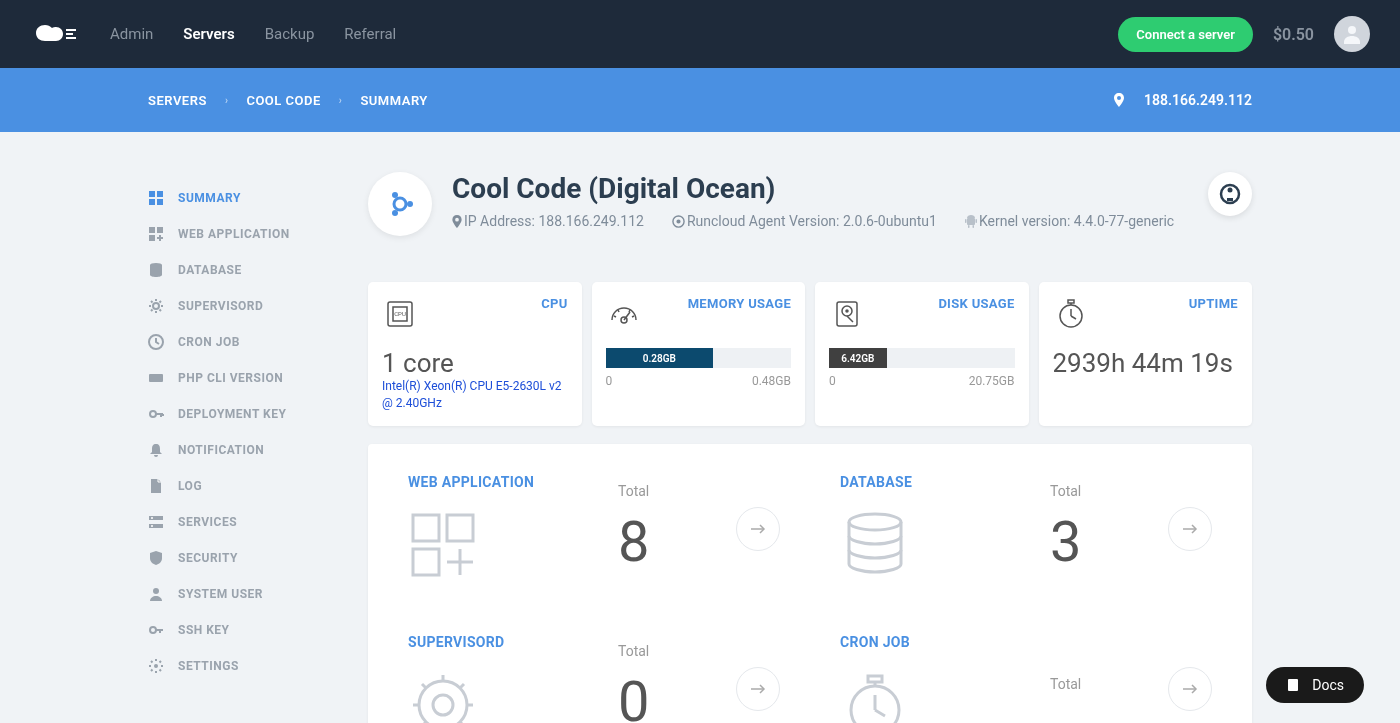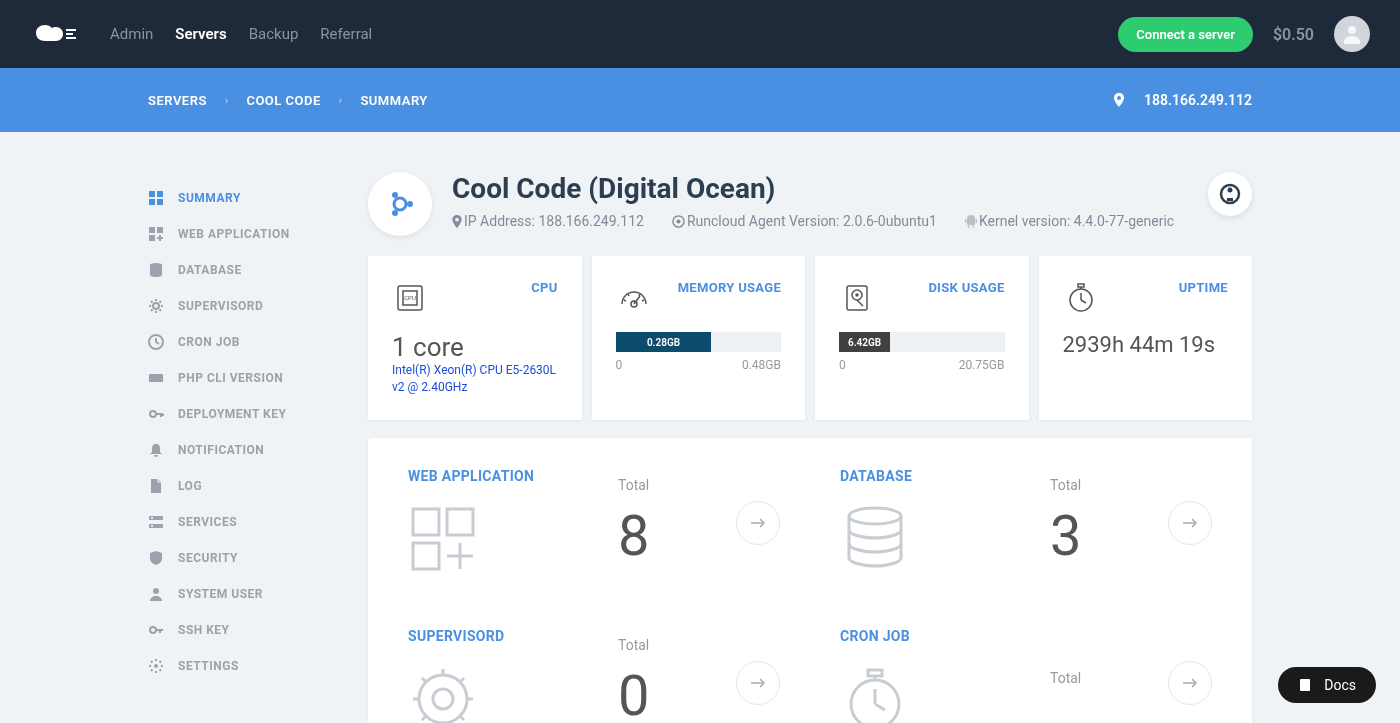--- a/index.html
+++ b/index.html
@@ -1,67 +1,67 @@
 <!DOCTYPE html>
 <html><head>
 <meta charset="utf-8">
 <style>
 *{margin:0;padding:0;box-sizing:border-box;font-family:-apple-system,BlinkMacSystemFont,"Segoe UI",Roboto,sans-serif}
 body{background:#f0f3f6;color:#333}
 .topbar{background:#1e2a3a;height:68px;display:flex;align-items:center;padding:0 30px;justify-content:space-between}
 .topbar-left{display:flex;align-items:center;gap:30px}
 .logo{width:50px;height:30px;display:flex;align-items:center}
-.nav-items{display:flex;gap:22px}
+.nav-items{display:flex;gap:30px}
 .nav-item{color:#8a94a0;font-size:15px;cursor:pointer}
 .nav-item.active{color:#fff;font-weight:600}
 .topbar-right{display:flex;align-items:center;gap:20px}
 .btn-connect{background:#2ecc71;color:#fff;border:none;padding:10px 18px;border-radius:20px;font-size:13px;font-weight:600;cursor:pointer}
 .balance{color:#8a94a0;font-size:16px;font-weight:600}
 .avatar{width:36px;height:36px;border-radius:50%;background:#d0d5dc;display:flex;align-items:center;justify-content:center}
 .avatar svg{width:24px;height:24px;fill:#f5f7fa}
 .breadcrumb-bar{background:#4a90e2;height:64px;display:flex;align-items:center;justify-content:space-between;padding:0 148px}
 .breadcrumb{display:flex;align-items:center;gap:18px;color:#fff;font-size:13px;font-weight:600;letter-spacing:.5px}
 .breadcrumb-sep{color:rgba(255,255,255,.6);font-size:10px}
 .ip-display{color:#fff;font-size:14px;font-weight:600;display:flex;align-items:center;gap:20px}
 .content{display:flex;padding:0 148px;gap:30px}
 .sidebar{width:190px;padding-top:48px}
 .sidebar-item{display:flex;align-items:center;gap:14px;padding:10px 0;cursor:pointer;color:#9aa3ad;font-size:12px;font-weight:700;letter-spacing:.5px}
 .sidebar-item.active{color:#4a90e2}
 .sidebar-icon{width:16px;height:16px;flex-shrink:0}
 .main{flex:1;padding-top:40px}
-.server-header{display:flex;align-items:flex-start;gap:20px;margin-bottom:20px;position:relative}
+.server-header{display:flex;align-items:flex-start;gap:20px;margin-bottom:46px;position:relative}
 .os-badge{width:64px;height:64px;border-radius:50%;background:#fff;display:flex;align-items:center;justify-content:center;box-shadow:0 2px 6px rgba(0,0,0,.08)}
 .server-title{font-size:28px;font-weight:700;color:#2c3e50;margin-bottom:8px}
 .server-meta{display:flex;gap:28px;color:#7f8c9a;font-size:14px}
 .meta-item{display:flex;align-items:center;gap:2px}
 .provider-badge{position:absolute;right:0;top:0;width:44px;height:44px;border-radius:50%;background:#fff;box-shadow:0 2px 6px rgba(0,0,0,.1);display:flex;align-items:center;justify-content:center}
 .stat-row{display:flex;gap:10px;margin-bottom:18px}
-.stat-card{flex:1;background:#fff;border-radius:0;padding:24px;box-shadow:0 1px 3px rgba(0,0,0,.06)}
+.stat-card{flex:1;background:#fff;border-radius:5px;padding:14px;box-shadow:0 1px 3px rgba(0,0,0,.06)}
 .stat-head{display:flex;justify-content:space-between;align-items:flex-start;margin-bottom:16px}
 .stat-label{color:#4a90e2;font-size:13px;font-weight:700;letter-spacing:.3px}
 .stat-icon{width:36px;height:36px}
 .cpu-core{font-size:26px;color:#555;font-weight:400}
 .cpu-desc{font-size:12px;color:#1d4ed8;margin-top:0;line-height:1.4}
 .bar-wrap{margin-top:8px}
 .bar{height:20px;background:#eef1f4;position:relative;margin-bottom:6px}
 .bar-fill{height:100%;display:flex;align-items:center;justify-content:center;font-size:10px;color:#fff;font-weight:600}
 .bar-fill.mem{background:#0c4a6e;width:58%}
 .bar-fill.disk{background:#404040;width:31%}
 .bar-labels{display:flex;justify-content:space-between;font-size:12px;color:#999}
-.uptime-val{font-size:22px;color:#555;margin-top:10px}
+.uptime-val{font-size:26px;color:#555;margin-top:10px}
 .summary-grid{background:#fff;border-radius:4px;padding:30px 40px;box-shadow:0 1px 3px rgba(0,0,0,.06);display:grid;grid-template-columns:1fr 1fr;gap:50px 60px}
 .sum-cell{display:flex;align-items:center;gap:30px}
 .sum-left{flex:0 0 180px}
 .sum-title{color:#4a90e2;font-size:14px;font-weight:700;letter-spacing:.3px;margin-bottom:20px}
 .sum-icon{width:70px;height:70px}
 .sum-mid{flex:1}
 .sum-total-label{color:#999;font-size:14px;margin-bottom:10px}
 .sum-count{font-size:56px;font-weight:400;color:#555}
 .sum-arrow{width:44px;height:44px;border-radius:50%;border:1px solid #e5e8ec;display:flex;align-items:center;justify-content:center;cursor:pointer;color:#aaa}
-.docs-btn{position:fixed;right:24px;bottom:20px;background:#1a1a1a;color:#fff;padding:10px 20px;border-radius:22px;display:flex;align-items:center;gap:12px;font-size:14px;cursor:pointer}
+.docs-btn{position:fixed;right:36px;bottom:20px;background:#1a1a1a;color:#fff;padding:10px 20px;border-radius:22px;display:flex;align-items:center;gap:12px;font-size:14px;cursor:pointer}
 </style>
 </head>
 <body>
 
 <div class="topbar">
   <div class="topbar-left">
     <div class="logo">
       <svg viewBox="0 0 50 30" fill="#fff">
           <path d="M15 22c-5 0-9-3-9-8s4-8 9-8c3 0 5 1 7 3 1-1 3-1 4-1 4 0 7 3 7 7s-3 7-7 7H15z"></path>
           <rect x="36" y="10" width="10" height="2"></rect>

